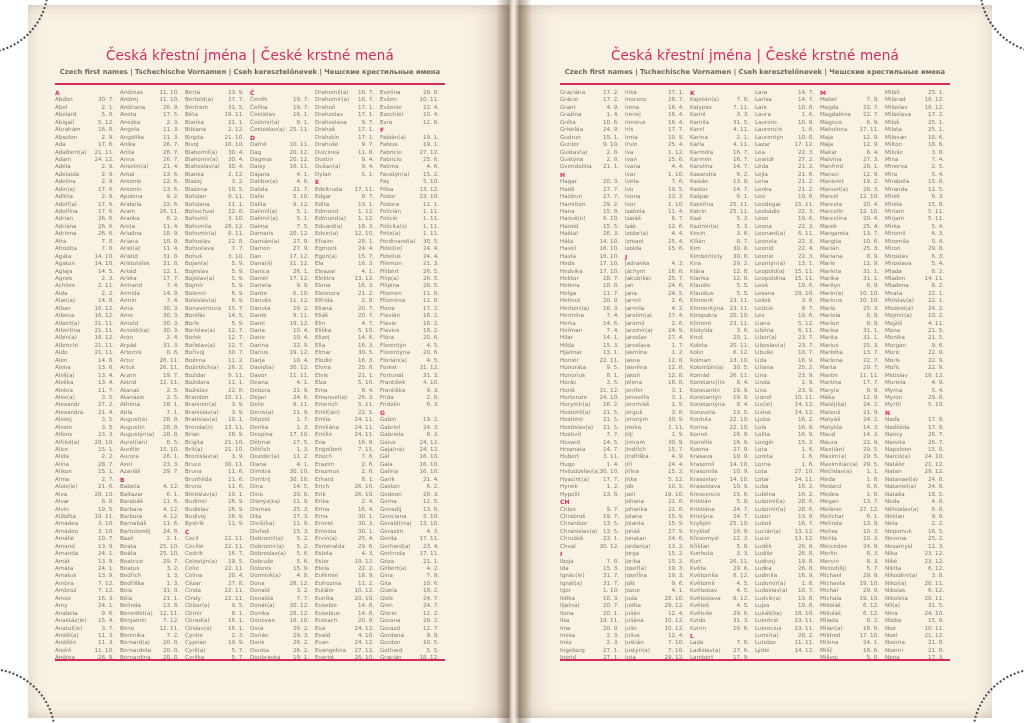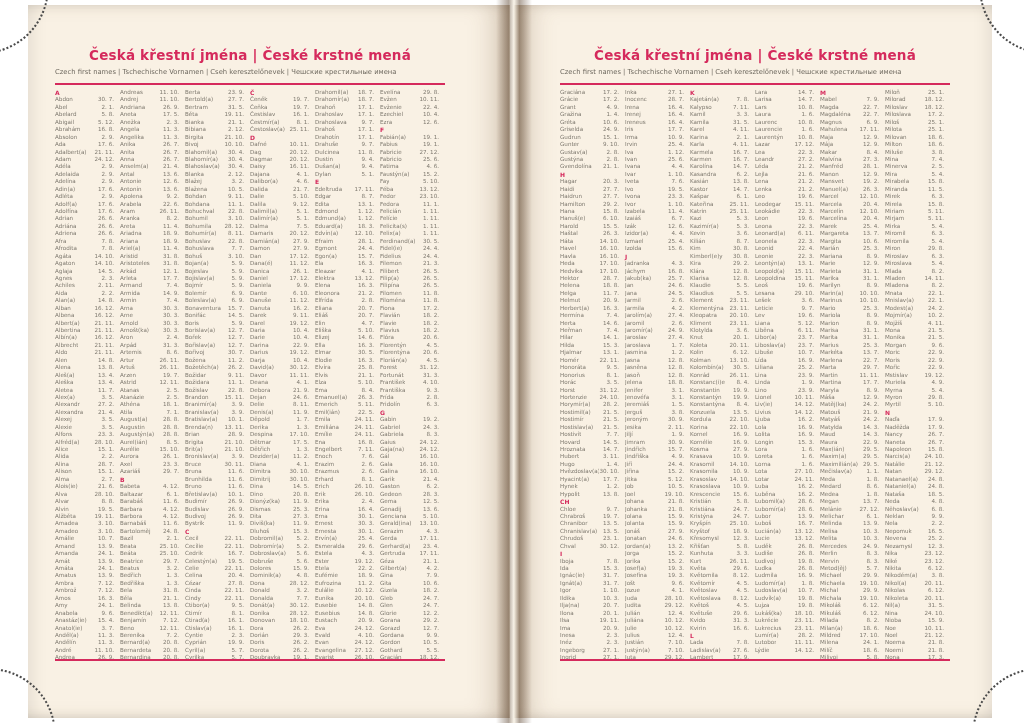--- a/index.html
+++ b/index.html
@@ -8,24 +8,24 @@
   .page{position:absolute;top:5px;height:713px;background:#f9f1e4;}
   .page.left{left:28px;width:482px;
     box-shadow:inset 14px 0 18px -12px rgba(0,0,0,.10), inset -26px 0 30px -16px rgba(110,80,50,.38),
                inset 0 10px 12px -10px rgba(0,0,0,.10), inset 0 -10px 12px -10px rgba(0,0,0,.12);}
   .page.right{left:514px;width:478px;
     box-shadow:inset 26px 0 30px -16px rgba(110,80,50,.38), inset -14px 0 18px -12px rgba(0,0,0,.10),
                inset 0 10px 12px -10px rgba(0,0,0,.10), inset 0 -10px 12px -10px rgba(0,0,0,.12);}
   .gutter{position:absolute;top:0;left:496px;width:36px;height:723px;pointer-events:none;
     background:linear-gradient(90deg,rgba(90,60,35,0) 0%,rgba(80,55,32,.45) 35%,rgba(250,244,232,.9) 50%,rgba(80,55,32,.45) 65%,rgba(90,60,35,0) 100%);}
   .title{position:absolute;top:42px;left:0;right:0;text-align:center;
-    font-size:13.5px;font-weight:bold;letter-spacing:.2px;}
+    font-size:13.5px;font-weight:normal;letter-spacing:.2px;}
   .page.left .title{left:27px;right:65px;}
   .page.right .title{left:46px;right:42px;}
-  .subtitle{position:absolute;top:63px;font-size:6.8px;color:#6e695f;}
+  .subtitle{position:absolute;top:63px;text-align:center;font-size:6.8px;color:#6e695f;font-weight:bold;}
   .page.left .subtitle{left:27px;right:65px;}
   .page.right .subtitle{left:46px;right:42px;}
   .rule{position:absolute;height:2px;}
   .page.left .rule{left:27px;width:390px;}
   .page.right .rule{left:46px;width:390px;}
   .rule.top{top:78px;}
   .rule.bottom{top:654px;}
   .cols{position:absolute;top:84px;height:576px;display:flex;overflow:hidden;}
   .page.left .cols{left:27px;width:390px;}
   .page.right .cols{left:46px;width:390px;}

